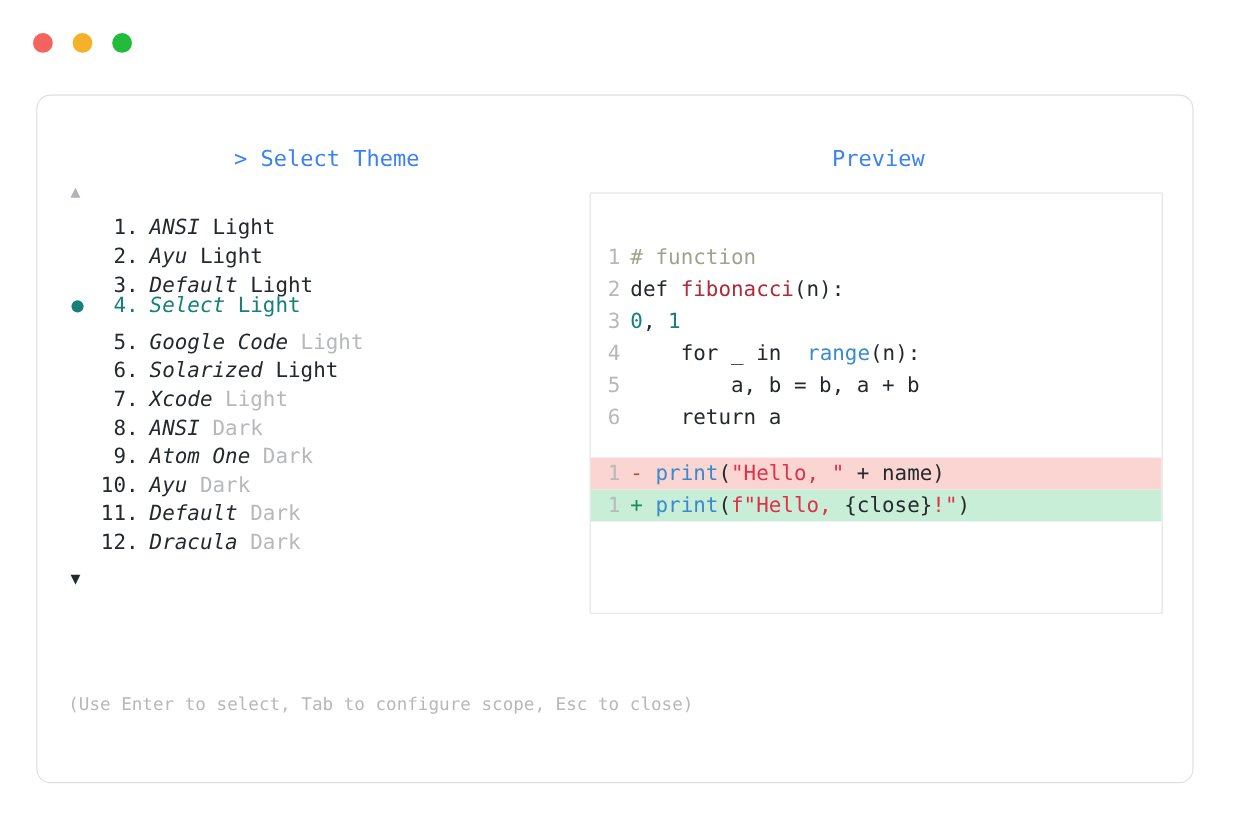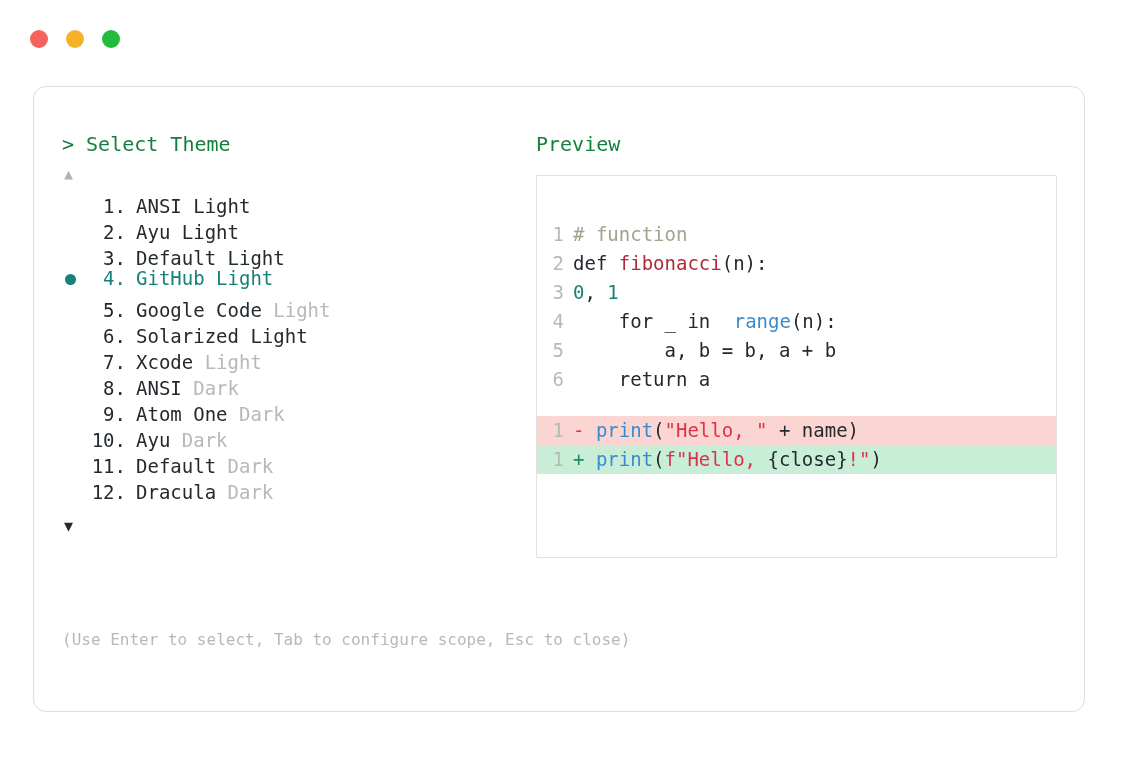--- a/index.html
+++ b/index.html
@@ -65,23 +65,24 @@
   .col-right {
     position: absolute;
     left: 502px;
     top: 44px;
     width: 525px;
   }
 
   .section-title {
     font-size: 20px;
     line-height: 26px;
-    color: #15803d;
+    color: #3b82f6;
     letter-spacing: 0px;
     white-space: pre;
+    text-align: center;
   }
 
   
   .scroll-arrow {
     font-size: 15px;
     line-height: 22px;
     height: 22px;
     padding-left: 2px;
   }
   .scroll-arrow.up   { color: #b0b3b8; margin-top: 6px; }
@@ -120,20 +121,21 @@
   .theme-row.selected .bullet { display: block; }
   .idx {
     width: 40px;
     flex: 0 0 40px;
     text-align: right;
     color: #24292e;
   }
   .tname {
     margin-left: 10px;
     color: #24292e;
+    font-style: italic;
   }
   .tvariant { margin-left: 0px; }
   .tvariant.strong { color: #24292e; }
   .tvariant.muted  { color: #b6b8ba; }
   .theme-row.selected .idx,
   .theme-row.selected .tname,
   .theme-row.selected .tvariant { color: #17807a; }
 
   
   .hint {
@@ -206,21 +208,21 @@
 
     <div class="col-left">
       <div class="section-title">&gt; Select Theme</div>
 
       <div class="scroll-arrow up">▲</div>
 
       <ul class="theme-list" id="theme-list">
           <li class="theme-row"><span class="bullet-cell"></span><span class="idx">1.</span><span class="tname">ANSI </span><span class="tvariant strong">Light</span></li>
           <li class="theme-row"><span class="bullet-cell"></span><span class="idx">2.</span><span class="tname">Ayu </span><span class="tvariant strong">Light</span></li>
           <li class="theme-row"><span class="bullet-cell"></span><span class="idx">3.</span><span class="tname">Default </span><span class="tvariant strong">Light</span></li>
-          <li class="theme-row selected"><span class="bullet-cell"><span class="bullet"></span></span><span class="idx">4.</span><span class="tname">GitHub </span><span class="tvariant strong">Light</span></li>
+          <li class="theme-row selected"><span class="bullet-cell"><span class="bullet"></span></span><span class="idx">4.</span><span class="tname">Select </span><span class="tvariant strong">Light</span></li>
           <li class="theme-row"><span class="bullet-cell"></span><span class="idx">5.</span><span class="tname">Google Code </span><span class="tvariant muted">Light</span></li>
           <li class="theme-row"><span class="bullet-cell"></span><span class="idx">6.</span><span class="tname">Solarized </span><span class="tvariant strong">Light</span></li>
           <li class="theme-row"><span class="bullet-cell"></span><span class="idx">7.</span><span class="tname">Xcode </span><span class="tvariant muted">Light</span></li>
           <li class="theme-row"><span class="bullet-cell"></span><span class="idx">8.</span><span class="tname">ANSI </span><span class="tvariant muted">Dark</span></li>
           <li class="theme-row"><span class="bullet-cell"></span><span class="idx">9.</span><span class="tname">Atom One </span><span class="tvariant muted">Dark</span></li>
           <li class="theme-row"><span class="bullet-cell"></span><span class="idx">10.</span><span class="tname">Ayu </span><span class="tvariant muted">Dark</span></li>
           <li class="theme-row"><span class="bullet-cell"></span><span class="idx">11.</span><span class="tname">Default </span><span class="tvariant muted">Dark</span></li>
           <li class="theme-row"><span class="bullet-cell"></span><span class="idx">12.</span><span class="tname">Dracula </span><span class="tvariant muted">Dark</span></li>
         </ul>
 

